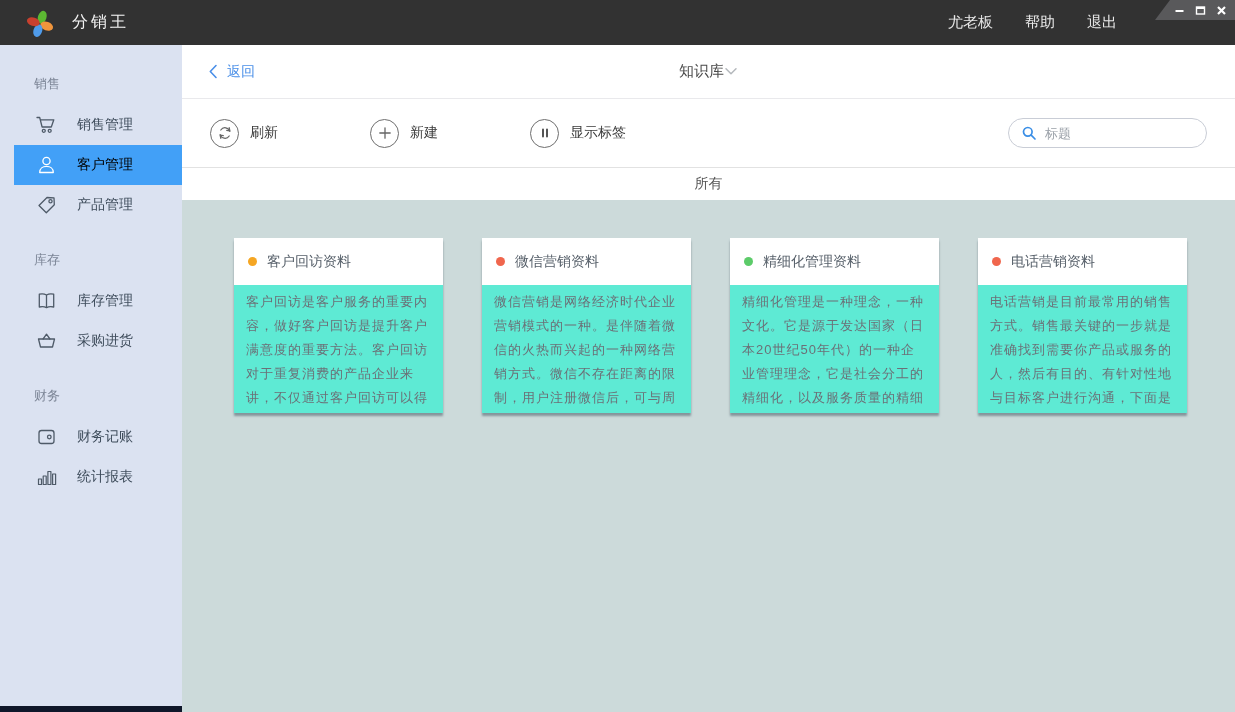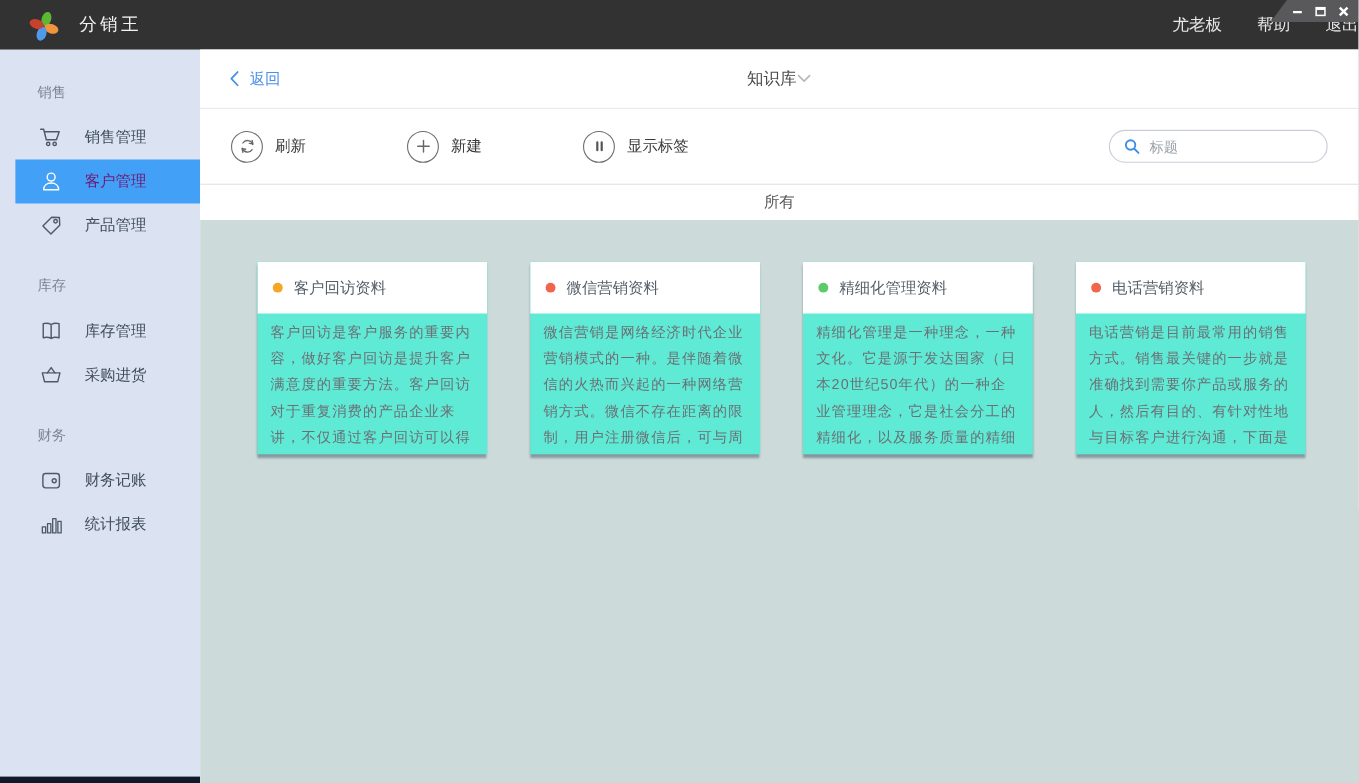--- a/index.html
+++ b/index.html
@@ -5,37 +5,37 @@
   * { margin:0; padding:0; box-sizing:border-box; }
   html,body { width:1235px; height:712px; overflow:hidden; }
   body { font-family:"Liberation Sans","DejaVu Sans",sans-serif; background:#ccdada; }
 
   .app { width:1235px; height:712px; display:flex; flex-direction:column; position:relative; }
 
   
   .titlebar { height:45px; background:#323232; display:flex; align-items:center; padding-left:25px; position:relative; flex:0 0 45px; }
   .logo { width:30px; height:30px; display:inline-flex; }
   .app-title { color:#f2f2f2; font-size:16px; letter-spacing:3px; margin-left:17px; }
-  .titlebar-links { margin-left:auto; display:flex; gap:32px; }
+  .titlebar-links { margin-left:auto; margin-right:118px; display:flex; gap:32px; }
   .tb-link { color:#e8e8e8; font-size:15px; cursor:pointer; }
   .win-controls { position:absolute; top:0; right:0; width:80px; height:20px; background:#59595b;
     clip-path:polygon(15px 0,100% 0,100% 100%,0 100%); display:flex; align-items:center; justify-content:flex-end; gap:9px; padding-right:8px; }
   .win-btn { width:12px; height:12px; display:inline-flex; align-items:center; justify-content:center; cursor:pointer; }
 
   
   .main-row { flex:1; display:flex; min-height:0; }
 
   
   .sidebar { width:182px; flex:0 0 182px; background:#dbe2f1; padding-top:20px; border-bottom:6px solid #0f172a;padding-left:14px; }
   .side-section-label { color:#7c8596; font-size:13px; padding:10px 0 12px 20px; }
   .side-item { height:40px; display:flex; align-items:center; padding-left:20px; cursor:pointer; }
   .side-item .side-icon { width:27px; height:24px; display:inline-flex; align-items:center; }
   .side-item .side-icon svg { stroke:#4e5a68; }
   .side-item .side-label { font-size:14px; color:#3f4d5c; margin-left:16px; }
-  .side-item.active .side-label { color:#701a75; }
+  .side-item.active .side-label { color:#000000; }
   .side-item.active .side-icon svg { stroke:#fff; }
   .side-gap { height:16px; }
 
   
   .content { flex:1; display:flex; flex-direction:column; min-width:0; background:#fff; }
   .page-head { height:54px; flex:0 0 54px; background:#fff; border-bottom:1px solid #e9e9ec; position:relative; display:flex; align-items:center; justify-content:center; }
   .back-link { position:absolute; left:26px; display:flex; align-items:center; gap:9px; color:#4a8fe8; font-size:14px; cursor:pointer; text-decoration:none; }
   .page-title-wrap { display:flex; align-items:center; cursor:pointer; }
   .page-title { font-size:15px; color:#4a4a4a; }
 

